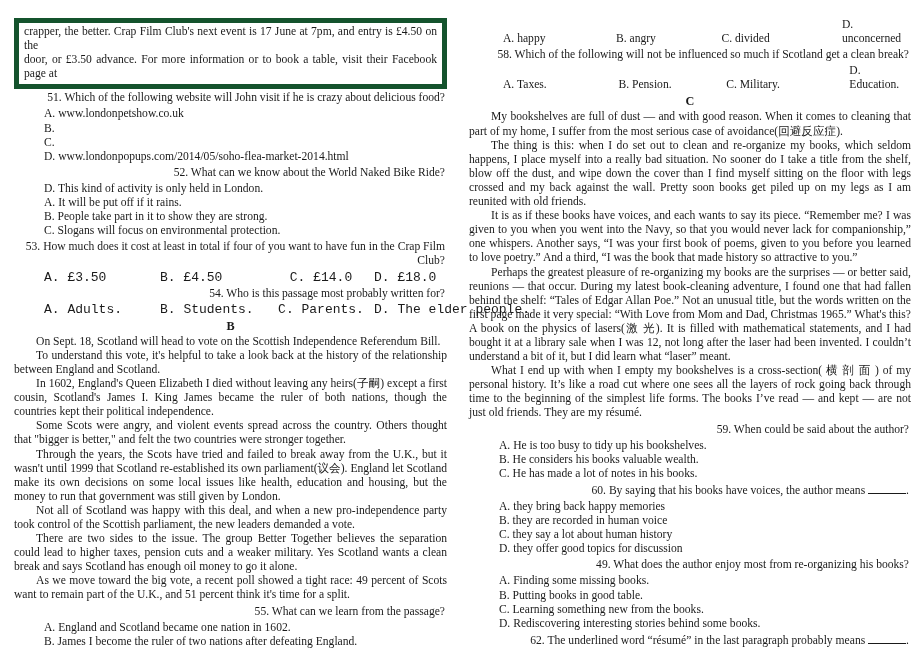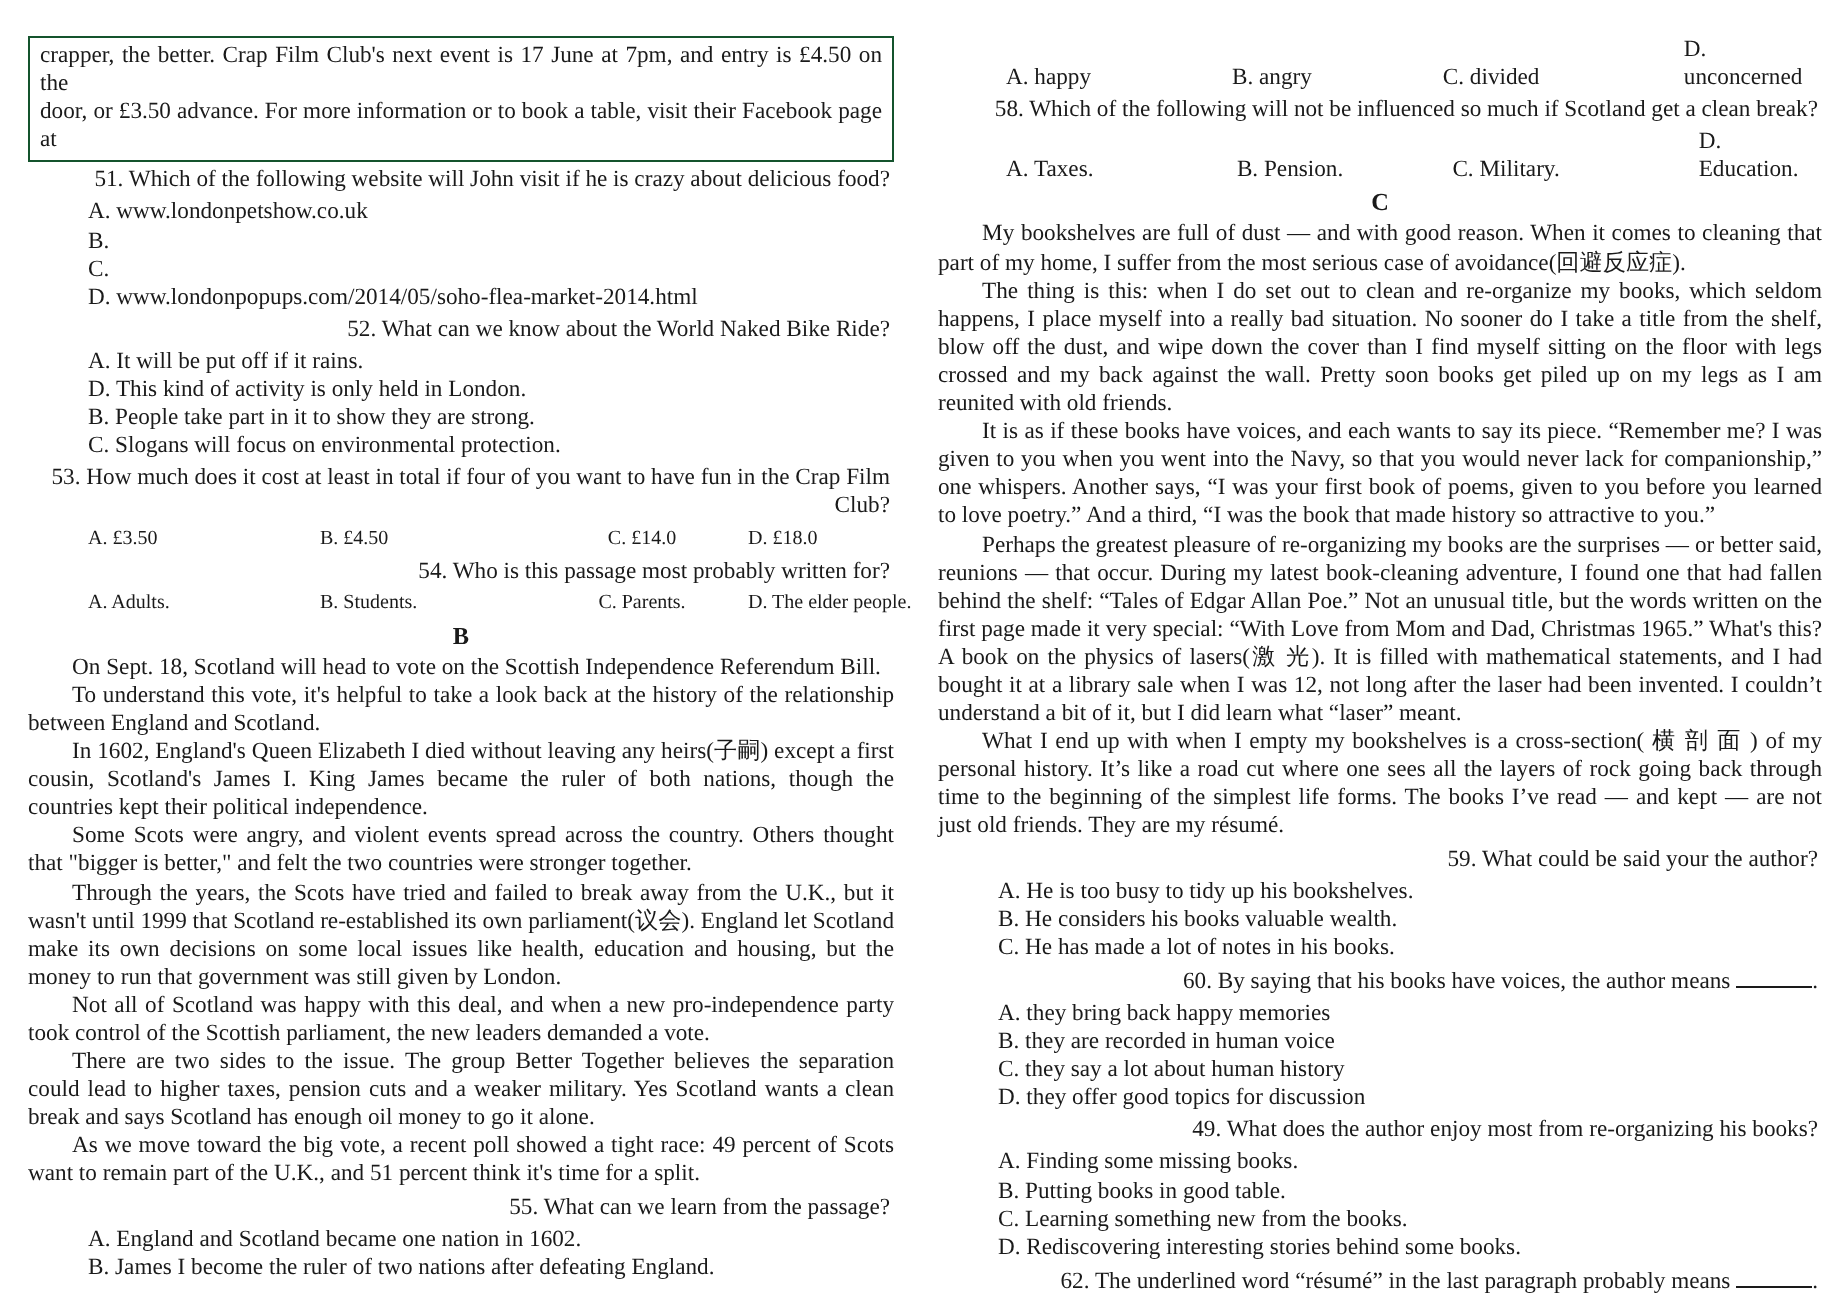--- a/index.html
+++ b/index.html
@@ -51,23 +51,24 @@
   }
   .opt {
     font-size: 11.6px;
     line-height: 14.1px;
     margin: 0;
     padding-left: 30px;
     text-indent: 0;
   }
   .opt-row {
     display: flex;
-    font-size: 10px;
+    font-size: 13px;
     line-height: 14.1px;
     padding-left: 30px;
+    font-family: Liberation Mono, monospace;
   }
   .opt-row .cell { flex: 0 0 auto; }
   .opt-row .c1 { width: 116px; }
   .opt-row .c2 { width: 108px; }
   .opt-row .c3 { width: 106px; text-align: center; }
   .opt-row .c4 { width: auto; }
 
   .opt-row2 {
     display: flex;
     font-size: 11.6px;
@@ -92,21 +93,21 @@
 
   .section-letter {
     text-align: center;
     font-weight: bold;
     font-size: 12.2px;
     line-height: 16px;
     margin: 1px 0 1px 0;
   }
 
   .adbox {
-    border: 1px solid #14532d;
+    border: 5px solid #14532d;
     padding: 2px 5px 3px 5px;
     margin: 0 0 2px 0;
     box-sizing: border-box;
     width: 433px;
   }
   .adbox p {
     margin: 0;
     font-size: 11.6px;
     line-height: 14.1px;
     text-align: justify;
@@ -139,22 +140,22 @@
     </p>
     <p class="opt">A.  www.londonpetshow.co.uk</p>
     <p class="opt">B.</p>
     <p class="opt">C.</p>
     <p class="opt">D.  www.londonpopups.com/2014/05/soho-flea-market-2014.html</p>
 
     <p class="qline">
       <span>52.</span>
       <span>What can we know about the World Naked Bike Ride?</span>
     </p>
+    <p class="opt">D. This kind of activity is only held in London.</p>
     <p class="opt">A. It will be put off if it rains.</p>
-    <p class="opt">D. This kind of activity is only held in London.</p>
     <p class="opt">B. People take part in it to show they are strong.</p>
     <p class="opt">C. Slogans will focus on environmental protection.</p>
 
     <p class="qline">
       <span>53.</span>
       <span>How much does it cost at least in total if four of you want to have fun in the Crap Film Club?</span>
     </p>
     <div class="opt-row">
       <span class="cell c1">A. £3.50</span>
       <span class="cell c2">B. £4.50</span>
@@ -216,21 +217,21 @@
     <div class="section-letter">C</div>
 
     <p class="para">My bookshelves are full of dust — and with good reason. When it comes to cleaning that part of my home, I suffer from the most serious case of avoidance(回避反应症).</p>
     <p class="para">The thing is this: when I do set out to clean and re-organize my books, which seldom happens, I place myself into a really bad situation. No sooner do I take a title from the shelf, blow off the dust, and wipe down the cover than I find myself sitting on the floor with legs crossed and my back against the wall. Pretty soon books get piled up on my legs as I am reunited with old friends.</p>
     <p class="para">It is as if these books have voices, and each wants to say its piece. “Remember me? I was given to you when you went into the Navy, so that you would never lack for companionship,” one whispers. Another says, “I was your first book of poems, given to you before you learned to love poetry.” And a third, “I was the book that made history so attractive to you.”</p>
     <p class="para">Perhaps the greatest pleasure of re-organizing my books are the surprises — or better said, reunions — that occur. During my latest book-cleaning adventure, I found one that had fallen behind the shelf: “Tales of Edgar Allan Poe.” Not an unusual title, but the words written on the first page made it very special: “With Love from Mom and Dad, Christmas 1965.” What's this? A book on the physics of lasers(激 光). It is filled with mathematical statements, and I had bought it at a library sale when I was 12, not long after the laser had been invented. I couldn’t understand a bit of it, but I did learn what “laser” meant.</p>
     <p class="para">What I end up with when I empty my bookshelves is a cross-section( 横 剖 面 ) of my personal history. It’s like a road cut where one sees all the layers of rock going back through time to the beginning of the simplest life forms. The books I’ve read — and kept — are not just old friends. They are my résumé.</p>
 
     <p class="qline">
       <span>59.</span>
-      <span>What could be said your the author?</span>
+      <span>When could be said about the author?</span>
     </p>
     <p class="opt">A. He is too busy to tidy up his bookshelves.</p>
     <p class="opt">B. He considers his books valuable wealth.</p>
     <p class="opt">C. He has made a lot of notes in his books.</p>
 
     <p class="qline">
       <span>60.</span>
       <span>By saying that his books have voices, the author means</span>
       <span class="blank w3"></span><span>.</span>
     </p>

